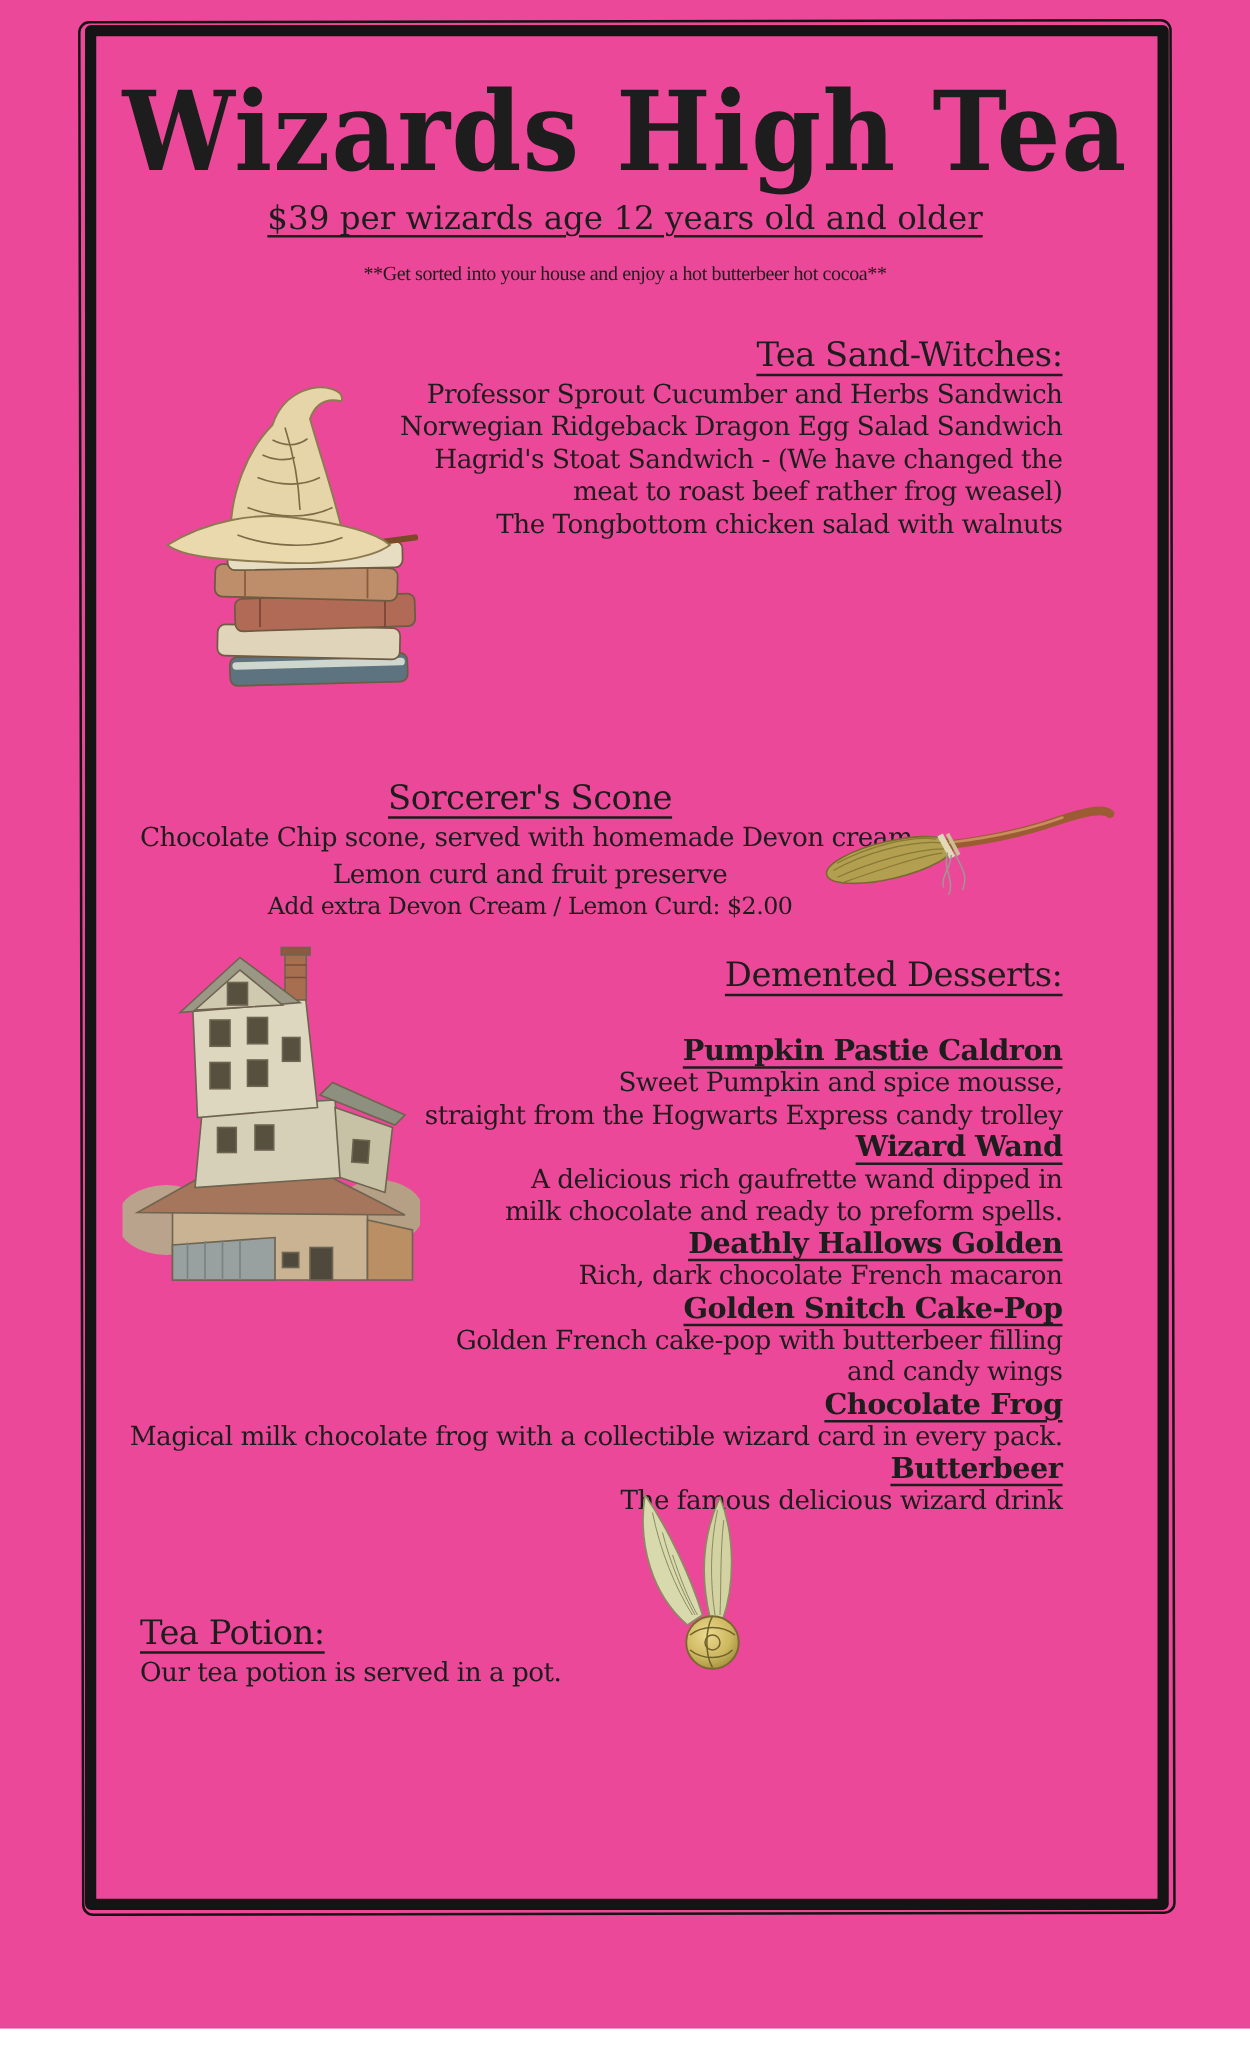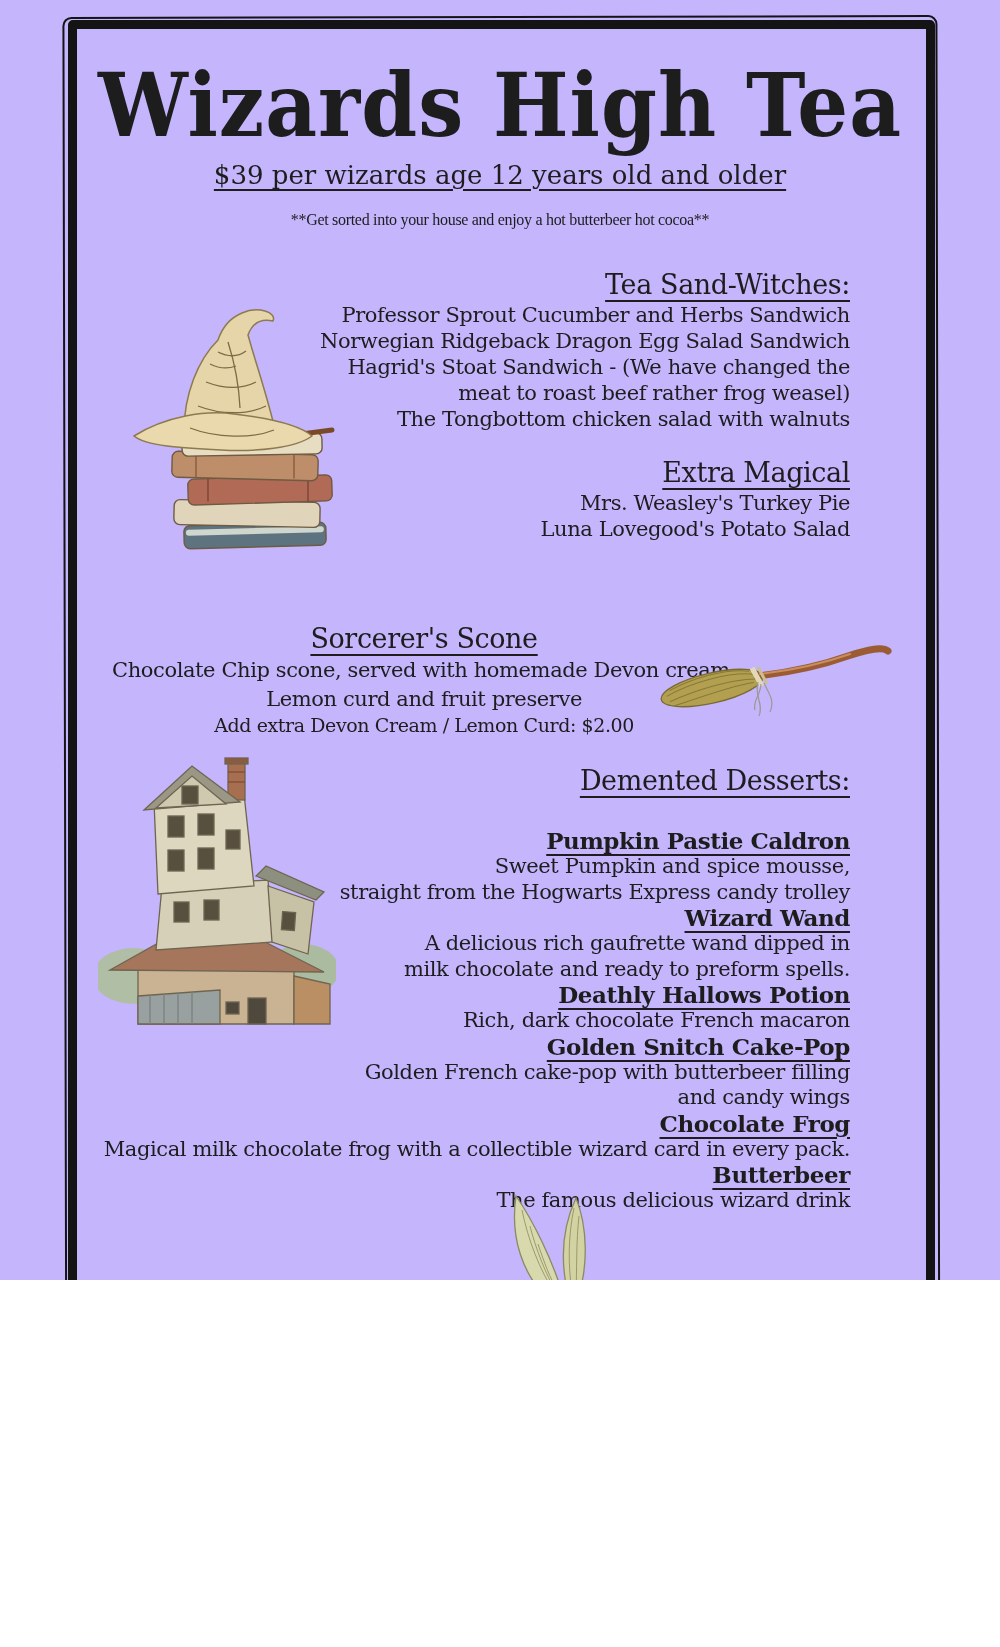--- a/index.html
+++ b/index.html
@@ -1,16 +1,16 @@
 <!DOCTYPE html>
 <html><head>
 <meta charset="utf-8">
 <style>
   html,body{margin:0;padding:0;background:#ffffff;}
-  .page{position:relative;width:1000px;height:1280px;background:#c4b5fd;color:#1d1d1d;
+  .page{position:relative;width:1000px;height:1623px;background:#ec4899;color:#1d1d1d;
         font-family:"DejaVu Serif",serif;overflow:hidden;}
   
   .menu-border{position:absolute;left:68px;top:20px;width:867px;height:1508px;
         border:9px solid #141414;border-radius:5px;box-sizing:border-box;}
   .menu-border::after{content:"";position:absolute;inset:-13px;border:2.5px solid #141414;
         border-radius:9px;transform:rotate(-0.12deg);}
   .title{position:absolute;left:0;right:0;top:48px;margin:0;text-align:center;
         font-size:80px;line-height:105px;font-weight:700;letter-spacing:1px;
         transform:scaleY(1.1);transform-origin:top center;}
   .subtitle{position:absolute;left:0;right:0;top:160px;text-align:center;font-size:26px;
@@ -72,25 +72,20 @@
 
   <section class="block right" style="top:268px;">
     <div class="h">Tea Sand-Witches:</div>
     <div class="line">Professor Sprout Cucumber and Herbs Sandwich</div>
     <div class="line">Norwegian Ridgeback Dragon Egg Salad Sandwich</div>
     <div class="line">Hagrid's Stoat Sandwich - (We have changed the</div>
     <div class="line">meat to roast beef rather frog weasel)</div>
     <div class="line">The Tongbottom chicken salad with walnuts</div>
   </section>
 
-  <section class="block right" style="top:456px;">
-    <div class="h">Extra Magical</div>
-    <div class="line">Mrs. Weasley's Turkey Pie</div>
-    <div class="line">Luna Lovegood's Potato Salad</div>
-  </section>
 
   <section class="block left" style="top:622px;text-align:center;">
     <div class="h">Sorcerer's Scone</div>
     <div class="line">Chocolate Chip scone, served with homemade Devon cream,</div>
     <div class="line">Lemon curd and fruit preserve</div>
     <div class="addon">Add extra Devon Cream / Lemon Curd: $2.00</div>
   </section>
 
   <svg class="illo" style="left:652px;top:626px;" width="242" height="94" viewBox="0 0 242 94">
     <g transform="rotate(-13 60 62)">
@@ -118,21 +113,21 @@
     <div class="gap"></div>
 
     <div class="iname">Pumpkin Pastie Caldron</div>
     <div class="idesc">Sweet Pumpkin and spice mousse,</div>
     <div class="idesc">straight from the Hogwarts Express candy trolley</div>
 
     <div class="iname">Wizard Wand</div>
     <div class="idesc">A delicious rich gaufrette wand dipped in</div>
     <div class="idesc">milk chocolate and ready to preform spells.</div>
 
-    <div class="iname">Deathly Hallows Potion</div>
+    <div class="iname">Deathly Hallows Golden</div>
     <div class="idesc">Rich, dark chocolate French macaron</div>
 
     <div class="iname">Golden Snitch Cake-Pop</div>
     <div class="idesc">Golden French cake-pop with butterbeer filling</div>
     <div class="idesc">and candy wings</div>
 
     <div class="iname">Chocolate Frog</div>
     <div class="idesc">Magical milk chocolate frog with a collectible wizard card in every pack.</div>
 
     <div class="iname">Butterbeer</div>

